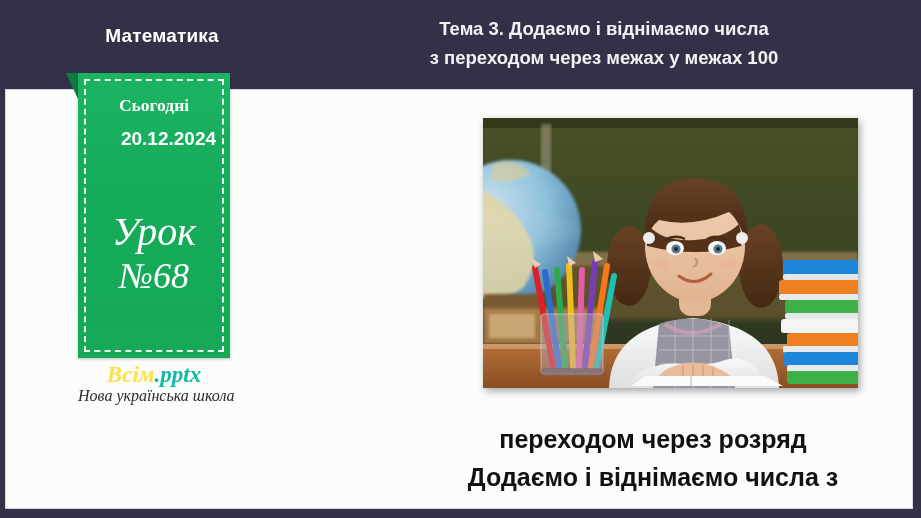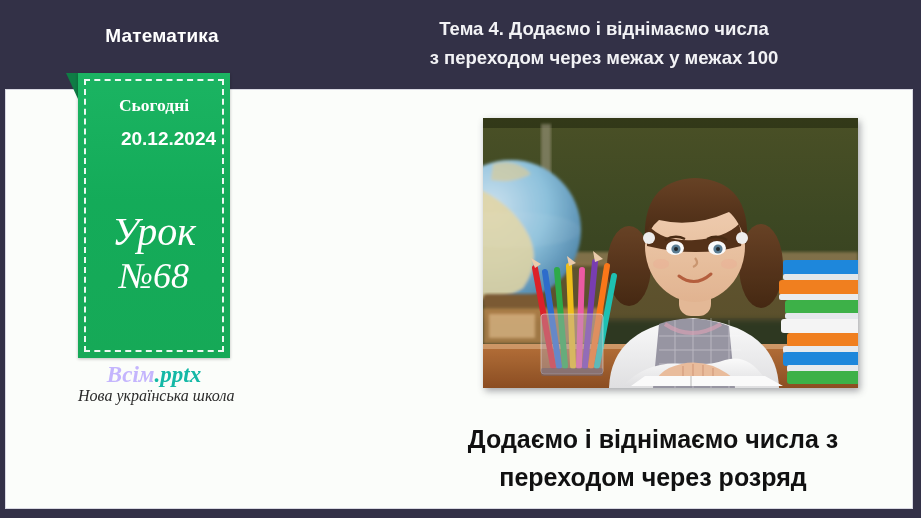--- a/index.html
+++ b/index.html
@@ -69,21 +69,21 @@
     color:#ffffff;font-family:"Liberation Serif",serif;
     font-style:italic;font-size:36px;
   }
 
   
   .logo{position:absolute;left:78px;top:362px;width:152px;text-align:center;}
   .logo-main{
     font-family:"Liberation Serif",serif;font-style:italic;font-weight:bold;
     font-size:23px;line-height:25px;white-space:nowrap;
   }
-  .logo-main .g{color:#c4b5fd;}
+  .logo-main .g{color:#fde047;}
   .logo-main .b{color:#14b8a6;text-align:center;}
   .logo-sub{
     margin-top:0px;color:#2a2a2a;
     font-family:"Liberation Serif",serif;font-style:italic;
     font-size:16px;white-space:nowrap;
   }
 
   
   .photo{
     position:absolute;left:483px;top:118px;width:375px;height:270px;
@@ -100,21 +100,21 @@
   }
 </style>
 </head>
 <body>
 
 <div id="slide">
 
   <div class="header">
     <div class="subject">Математика</div>
     <div class="topic">
-      <div>Тема 4. Додаємо і віднімаємо числа</div>
+      <div>Тема 3. Додаємо і віднімаємо числа</div>
       <div>з переходом через межах у межах 100</div>
     </div>
   </div>
 
   <div class="panel"></div>
 
   <div class="card-wrap">
     <div class="fold2"></div>
     <div class="card">
       <div class="card-today">Сьогодні</div>
@@ -268,17 +268,17 @@
         <rect x="300" y="234" width="82" height="14" rx="3" fill="#1f8ae0"></rect>
         <rect x="304" y="247" width="78" height="7" rx="2" fill="#eceff2"></rect>
         <rect x="304" y="253" width="78" height="13" rx="3" fill="#3fb54a"></rect>
       </g>
 
       <rect x="0" y="0" width="375" height="270" fill="#000000" opacity="0.02"></rect>
     </svg>
   </div>
 
   <div class="caption">
+    <div>переходом через розряд</div>
     <div>Додаємо і віднімаємо числа з</div>
-    <div>переходом через розряд</div>
   </div>
 
 </div>
 
 </body></html>

